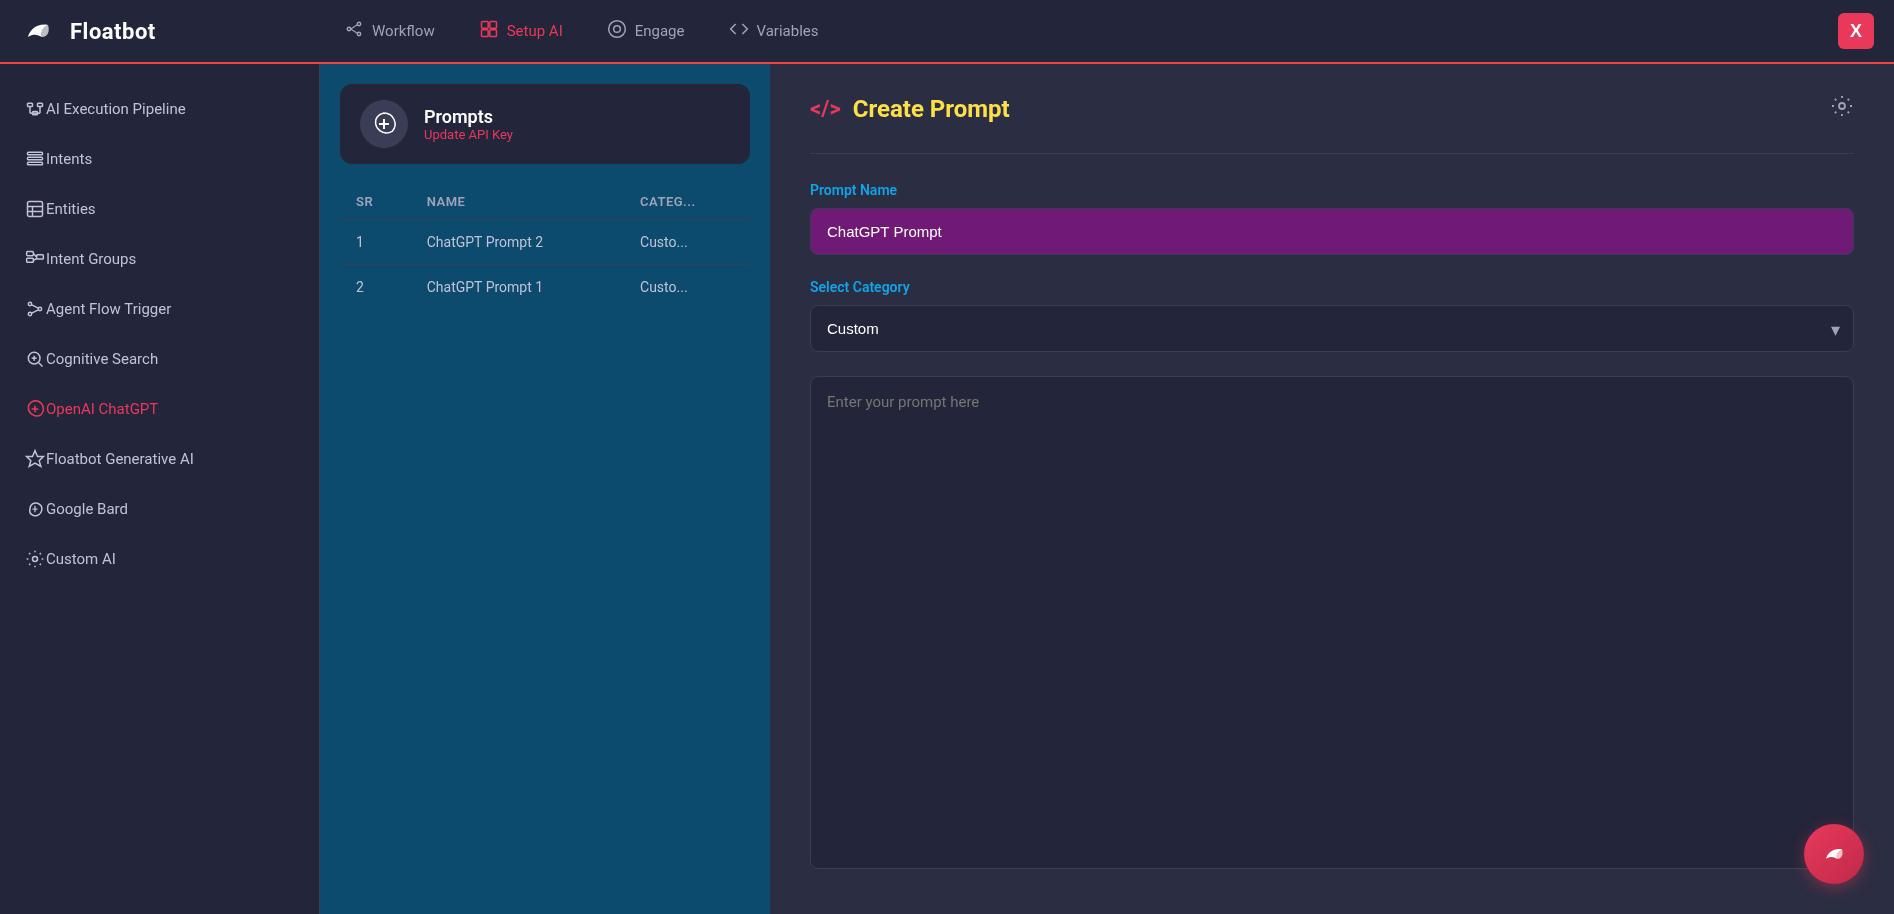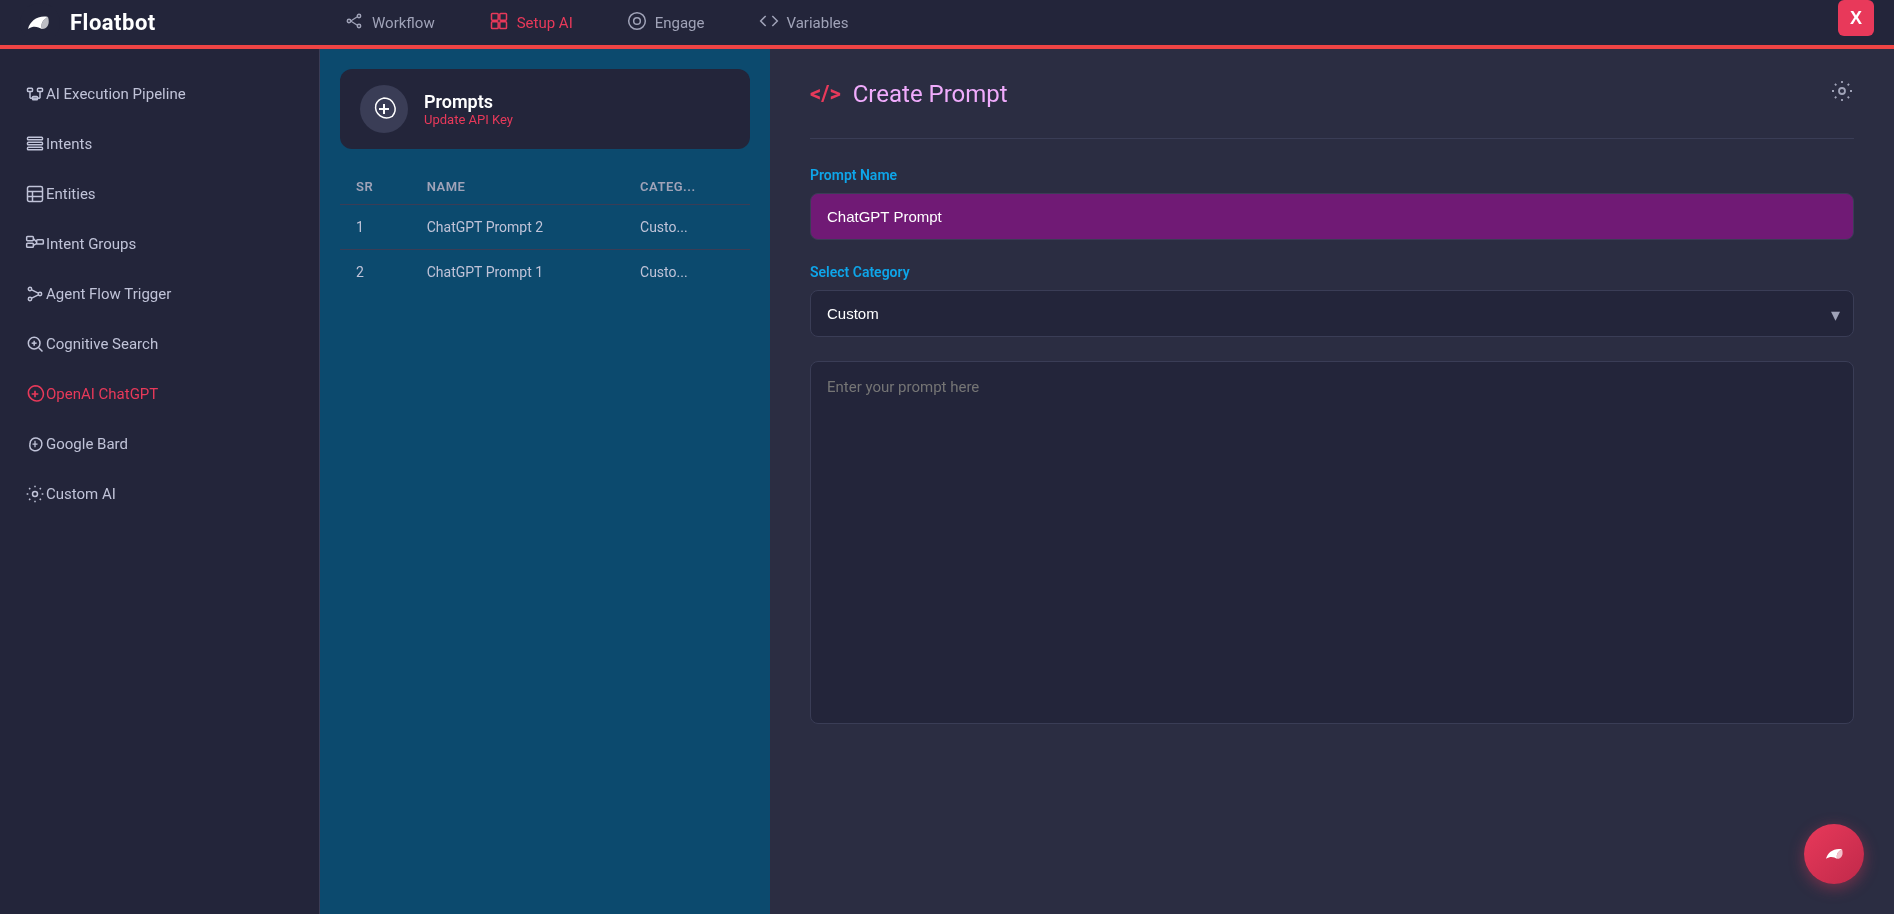--- a/index.html
+++ b/index.html
@@ -10,24 +10,25 @@
       width: 1894px;
       height: 914px;
       overflow: hidden;
       display: flex;
       flex-direction: column;
     }
 
     
     .top-nav {
       display: flex;
+      align-items: center;
       background-color: #23253a;
-      height: 49px;
+      height: 64px;
       padding: 0 20px;
-      border-bottom: 4px solid #ef4444;
+      border-bottom: 2px solid #ef4444;
       flex-shrink: 0;
       position: relative;
       z-index: 10;
     }
     .logo-area {
       display: flex;
       align-items: center;
       gap: 10px;
       width: 320px;
       flex-shrink: 0;
@@ -38,21 +39,21 @@
     }
     .logo-text {
       font-size: 22px;
       font-weight: 700;
       color: #ffffff;
       letter-spacing: 0.5px;
     }
     .nav-links {
       display: flex;
       align-items: center;
-      gap: 46px;
+      gap: 36px;
       flex: 1;
     }
     .nav-item {
       display: flex;
       align-items: center;
       gap: 8px;
       font-size: 15px;
       color: #a0a3b8;
       cursor: pointer;
       padding: 6px 4px;
@@ -199,22 +200,22 @@
       align-items: center;
       gap: 12px;
     }
     .panel-title-icon {
       color: #e8395a;
       font-size: 22px;
       font-weight: bold;
     }
     .panel-title {
       font-size: 24px;
-      font-weight: 400;
-      color: #f0abfc;
+      font-weight: 700;
+      color: #fde047;
     }
     .gear-icon {
       font-size: 22px;
       color: #a0a3b8;
       cursor: pointer;
     }
 
     .divider {
       height: 1px;
       background: #3a3d56;
@@ -269,21 +270,21 @@
     .form-textarea {
       width: 100%;
       background: #23253a;
       border: 1px solid #3a3d56;
       border-radius: 8px;
       padding: 16px;
       font-size: 15px;
       color: #ffffff;
       outline: none;
       resize: none;
-      height: 363px;
+      height: 493px;
       font-family: inherit;
     }
 
     
     .fab {
       position: fixed;
       bottom: 30px;
       right: 30px;
       width: 60px;
       height: 60px;
@@ -457,20 +458,28 @@
     <div class="sidebar-item active">
       <span class="sidebar-icon" style="color:#e8395a">
         <svg class="icon-svg" viewBox="0 0 24 24" stroke="#e8395a">
             <path d="M12 2a10 10 0 0 1 7.39 16.74A10 10 0 0 1 4.61 7.26 10 10 0 0 1 12 2z"></path>
             <path d="M12 8v8M8 12h8" stroke-width="2"></path>
           </svg>
       </span>
       <span style="color:#e8395a">OpenAI ChatGPT</span>
     </div>
 
+    <div class="sidebar-item">
+      <span class="sidebar-icon">
+        <svg class="icon-svg" viewBox="0 0 24 24">
+            <polygon points="12,2 15,9 22,9 17,14 19,21 12,17 5,21 7,14 2,9 9,9"></polygon>
+          </svg>
+      </span>
+      <span>Floatbot Generative AI</span>
+    </div>
 
     <div class="sidebar-item">
       <span class="sidebar-icon">
         <svg class="icon-svg" viewBox="0 0 24 24">
             <path d="M6 12 C6 7 10 4 15 5 C19 6 21 10 20 14 C19 18 15 21 11 20 C7 19 5 16 6 12Z"></path>
             <path d="M12 8 L12 16 M9 12 L15 12" stroke-width="1.5"></path>
           </svg>
       </span>
       <span>Google Bard</span>
     </div>

